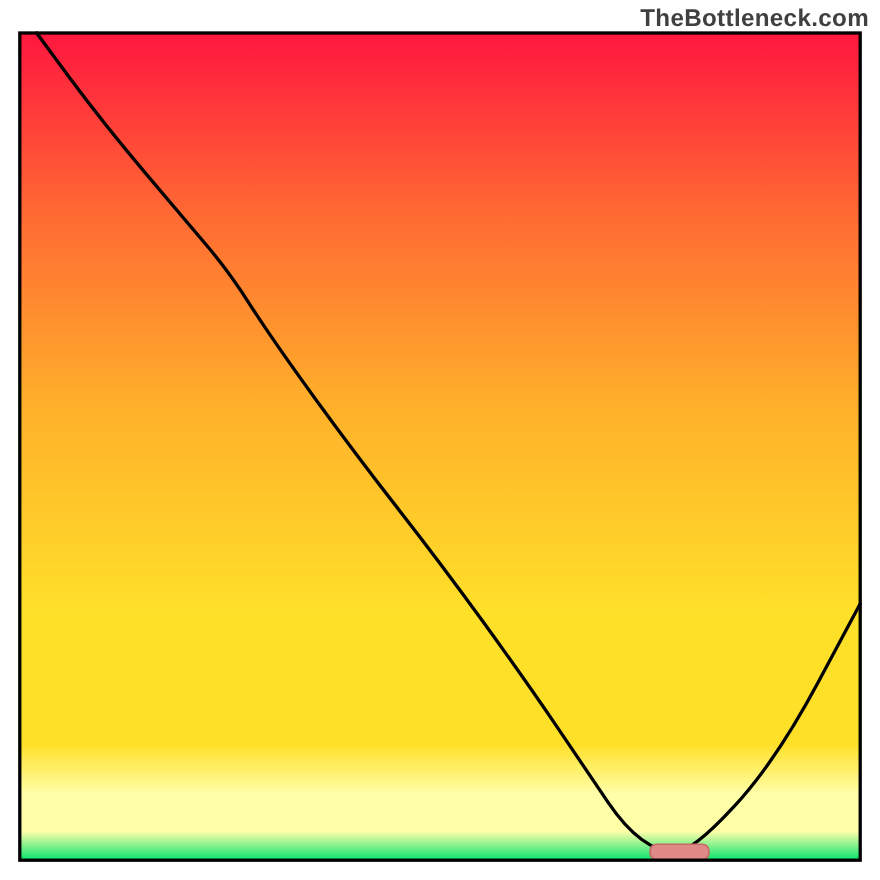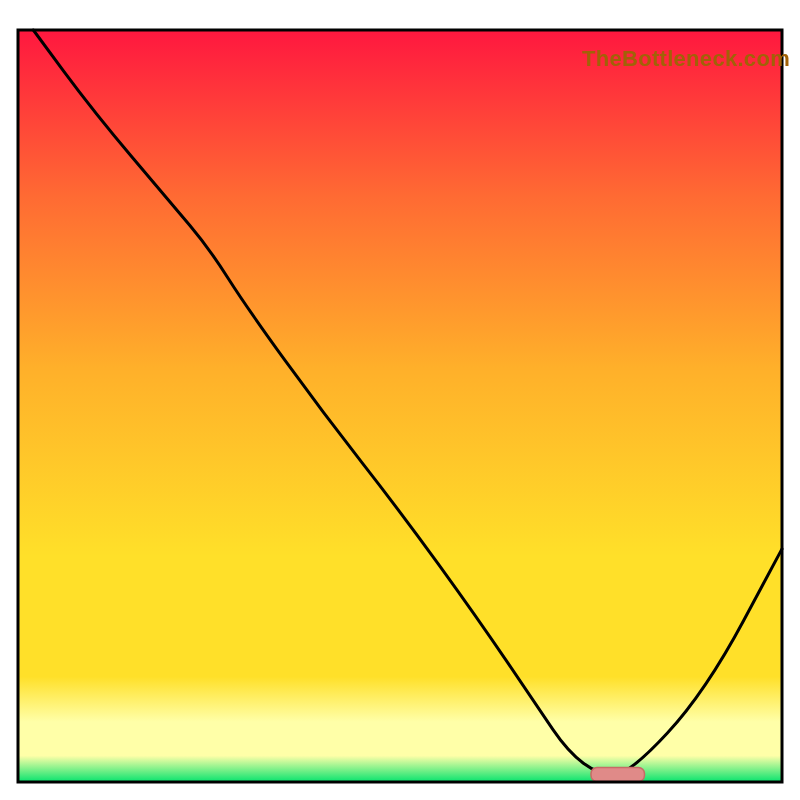--- a/index.html
+++ b/index.html
@@ -14,23 +14,22 @@
     position: relative;
     width: 800px;
     height: 800px;
   }
   .watermark {
     position: absolute;
     top: 4px;
     right: 10px;
     font-size: 22px;
     font-weight: bold;
-    color: #a16207;
+    color: #404040;
     letter-spacing: 0.3px;
-    margin-top: 42px;
   }
   svg {
     display: block;
   }
 </style>
 </head>
 <body>
 <div class="wrap">
 
 <svg id="chart-svg" width="800" height="800" viewBox="0 0 800 800">

